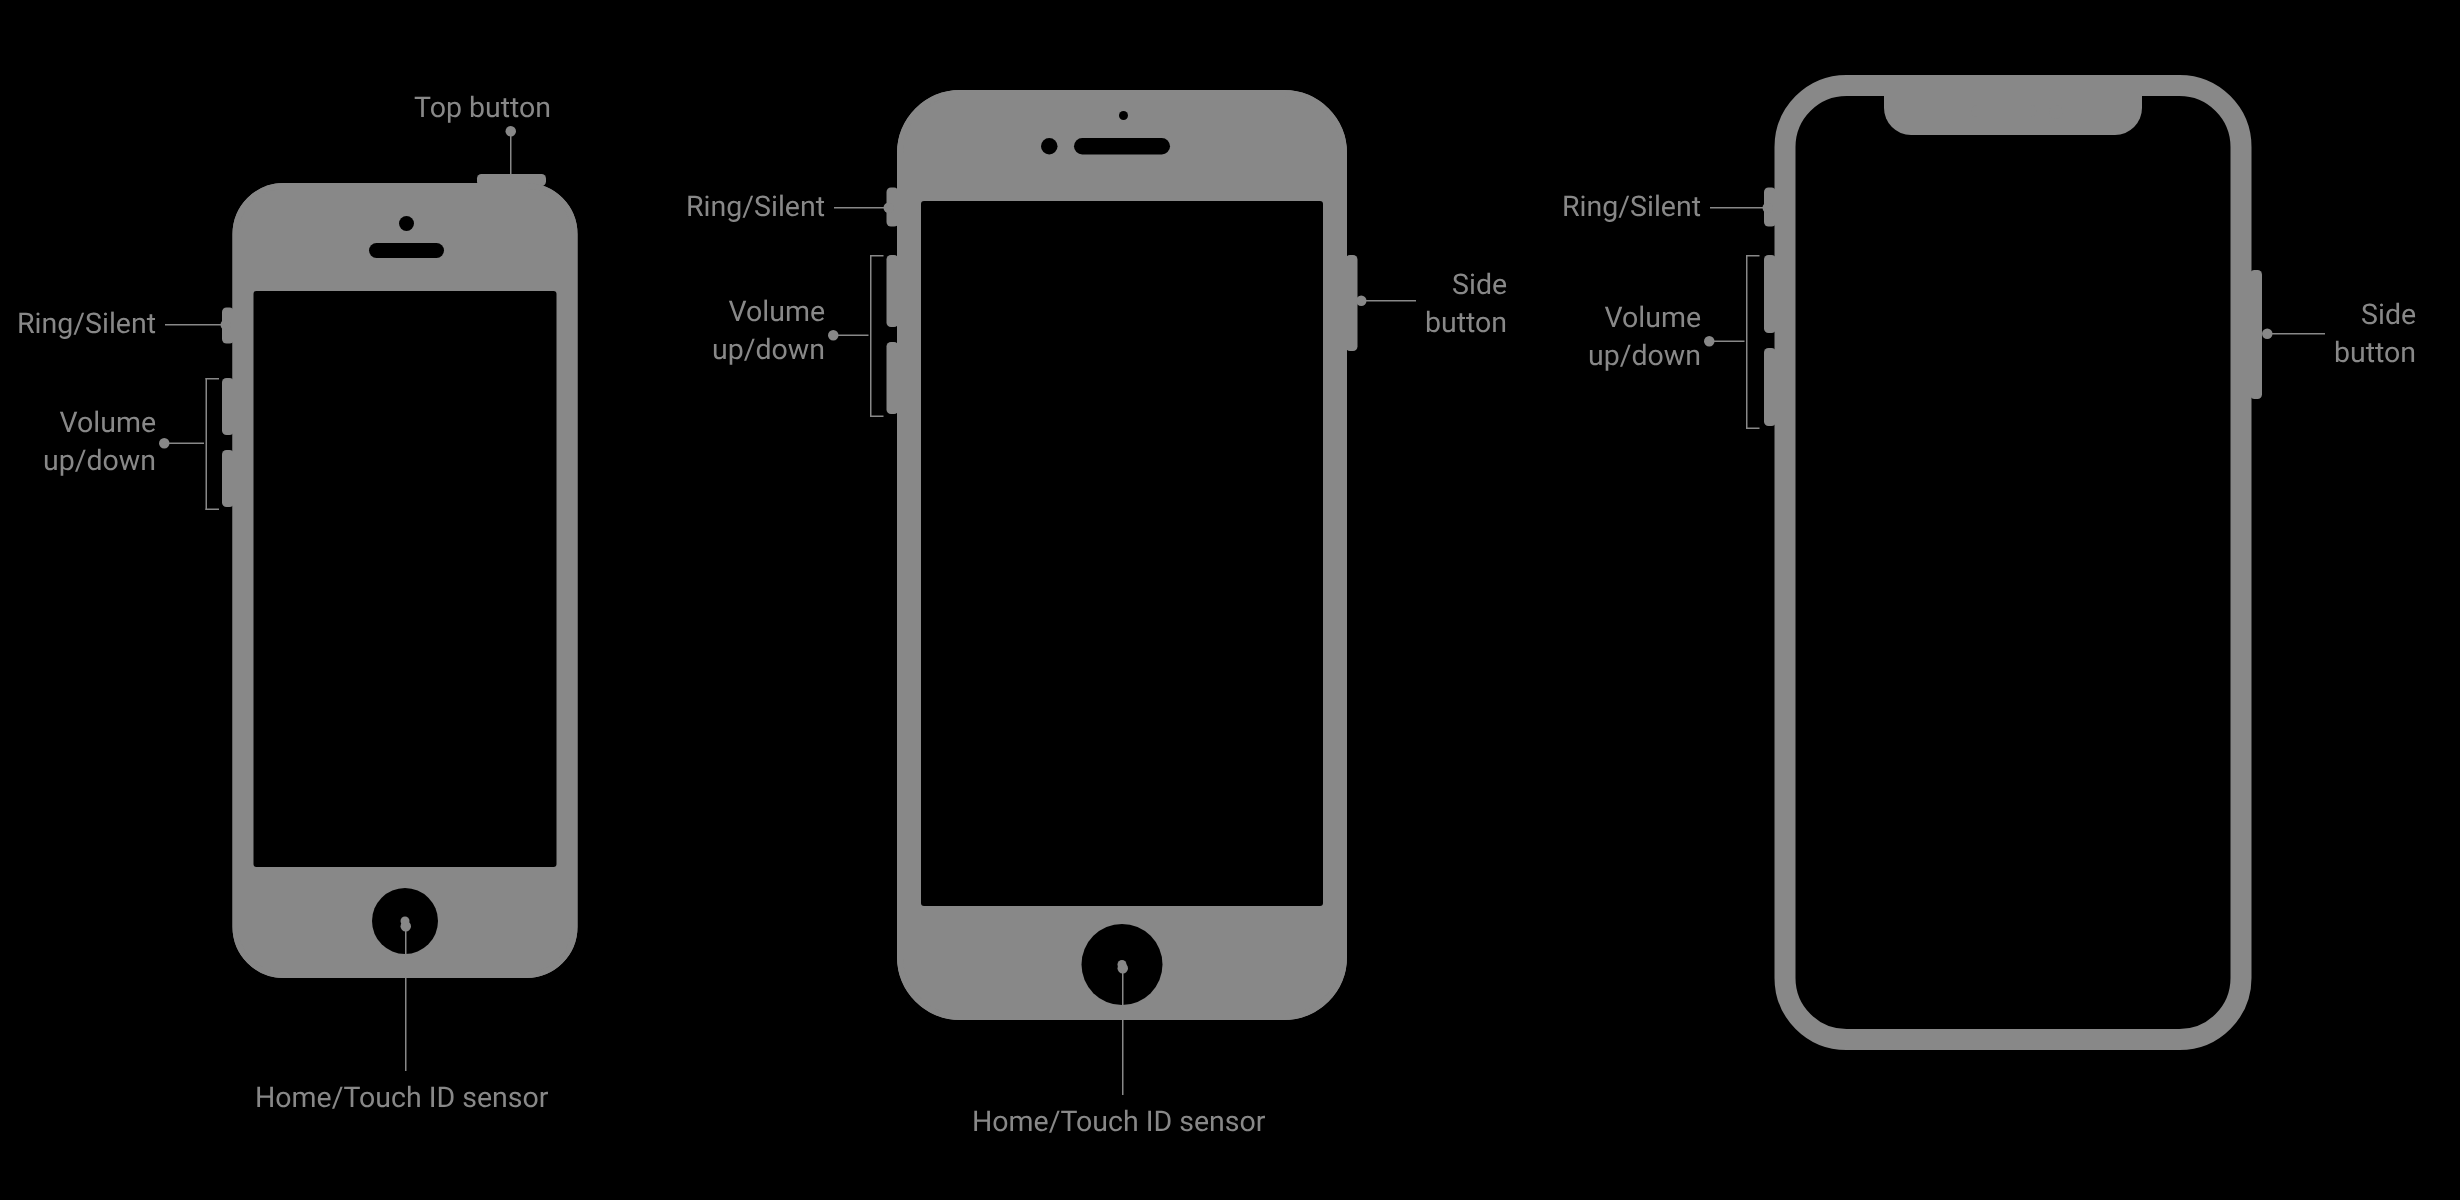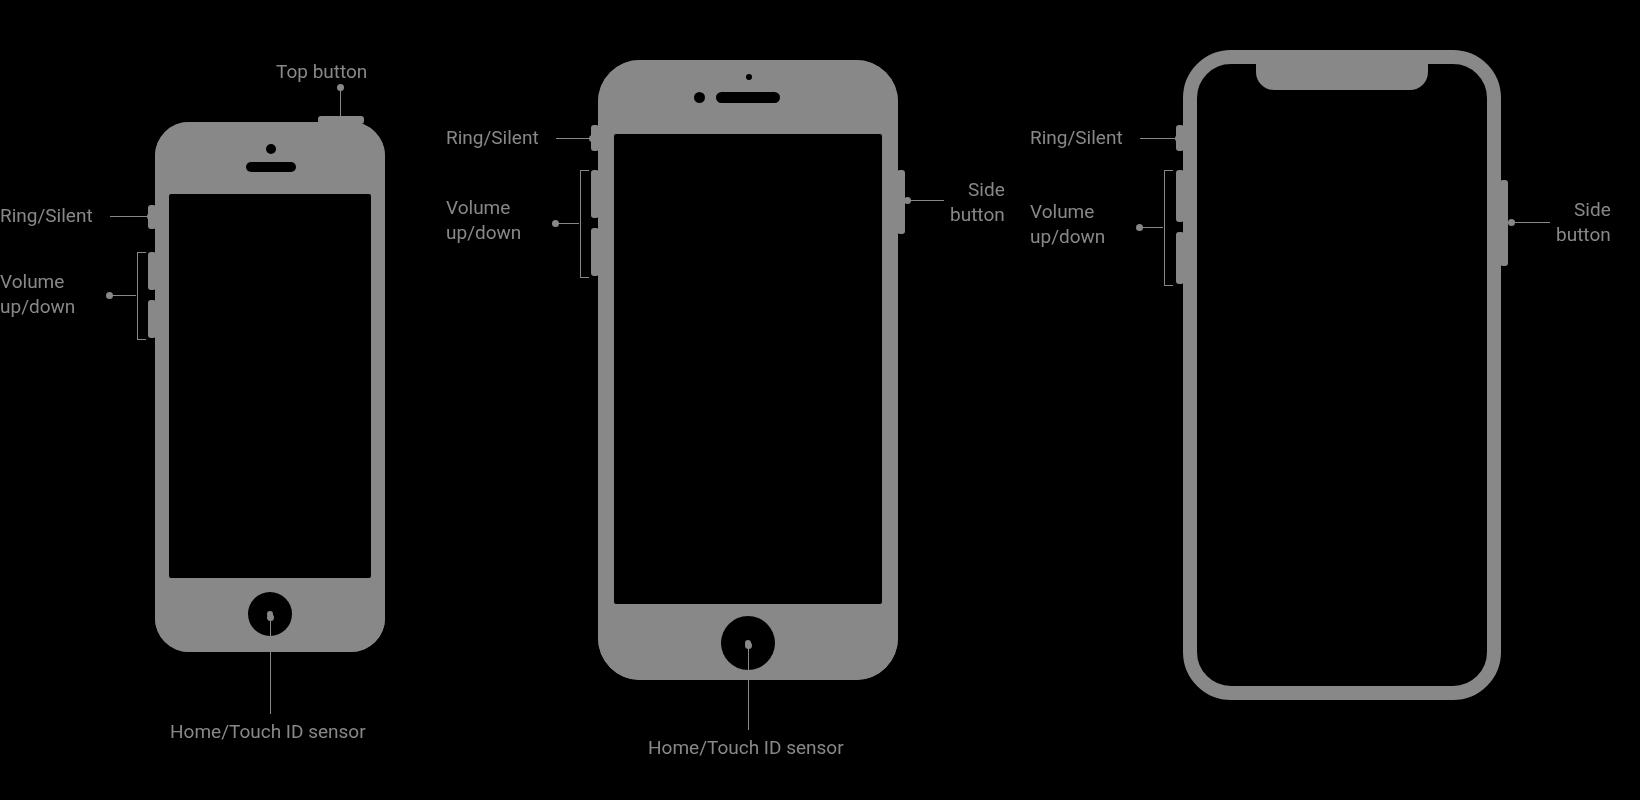--- a/index.html
+++ b/index.html
@@ -1,17 +1,17 @@
 <!DOCTYPE html>
 <html><head>
 <meta charset="utf-8">
 <style>
   html,body{margin:0;padding:0;background:#000;width:1640px;height:800px;overflow:hidden;font-family:-apple-system,BlinkMacSystemFont,"Segoe UI",Roboto,Helvetica,Arial,sans-serif;}
   .stage{position:relative;width:1640px;height:800px;}
-  .label{position:absolute;color:#888;font-size:19px;line-height:1.3;text-align:left;white-space:pre;}
+  .label{position:absolute;color:#888;font-size:19px;line-height:1.3;text-align:right;white-space:pre;}
   .label.right{text-align:right;}
   .pointer{position:absolute;height:1px;background:#888;}
   .pointer::after{content:"";position:absolute;right:-4px;top:-3px;width:7px;height:7px;border-radius:50%;background:#888;}
   .pointer.rev::after{right:auto;left:-4px;}
   .pointer-v{position:absolute;width:1px;background:#888;}
   .pointer-v::before{content:"";position:absolute;top:-4px;left:-3px;width:7px;height:7px;border-radius:50%;background:#888;}
   .bracket{position:absolute;border:1px solid #888;border-right:none;width:8px;}
   
   .body-outline{position:absolute;border:4px solid #888;border-radius:36px;box-sizing:border-box;}
   .bezel-fill{position:absolute;background:#888;}

